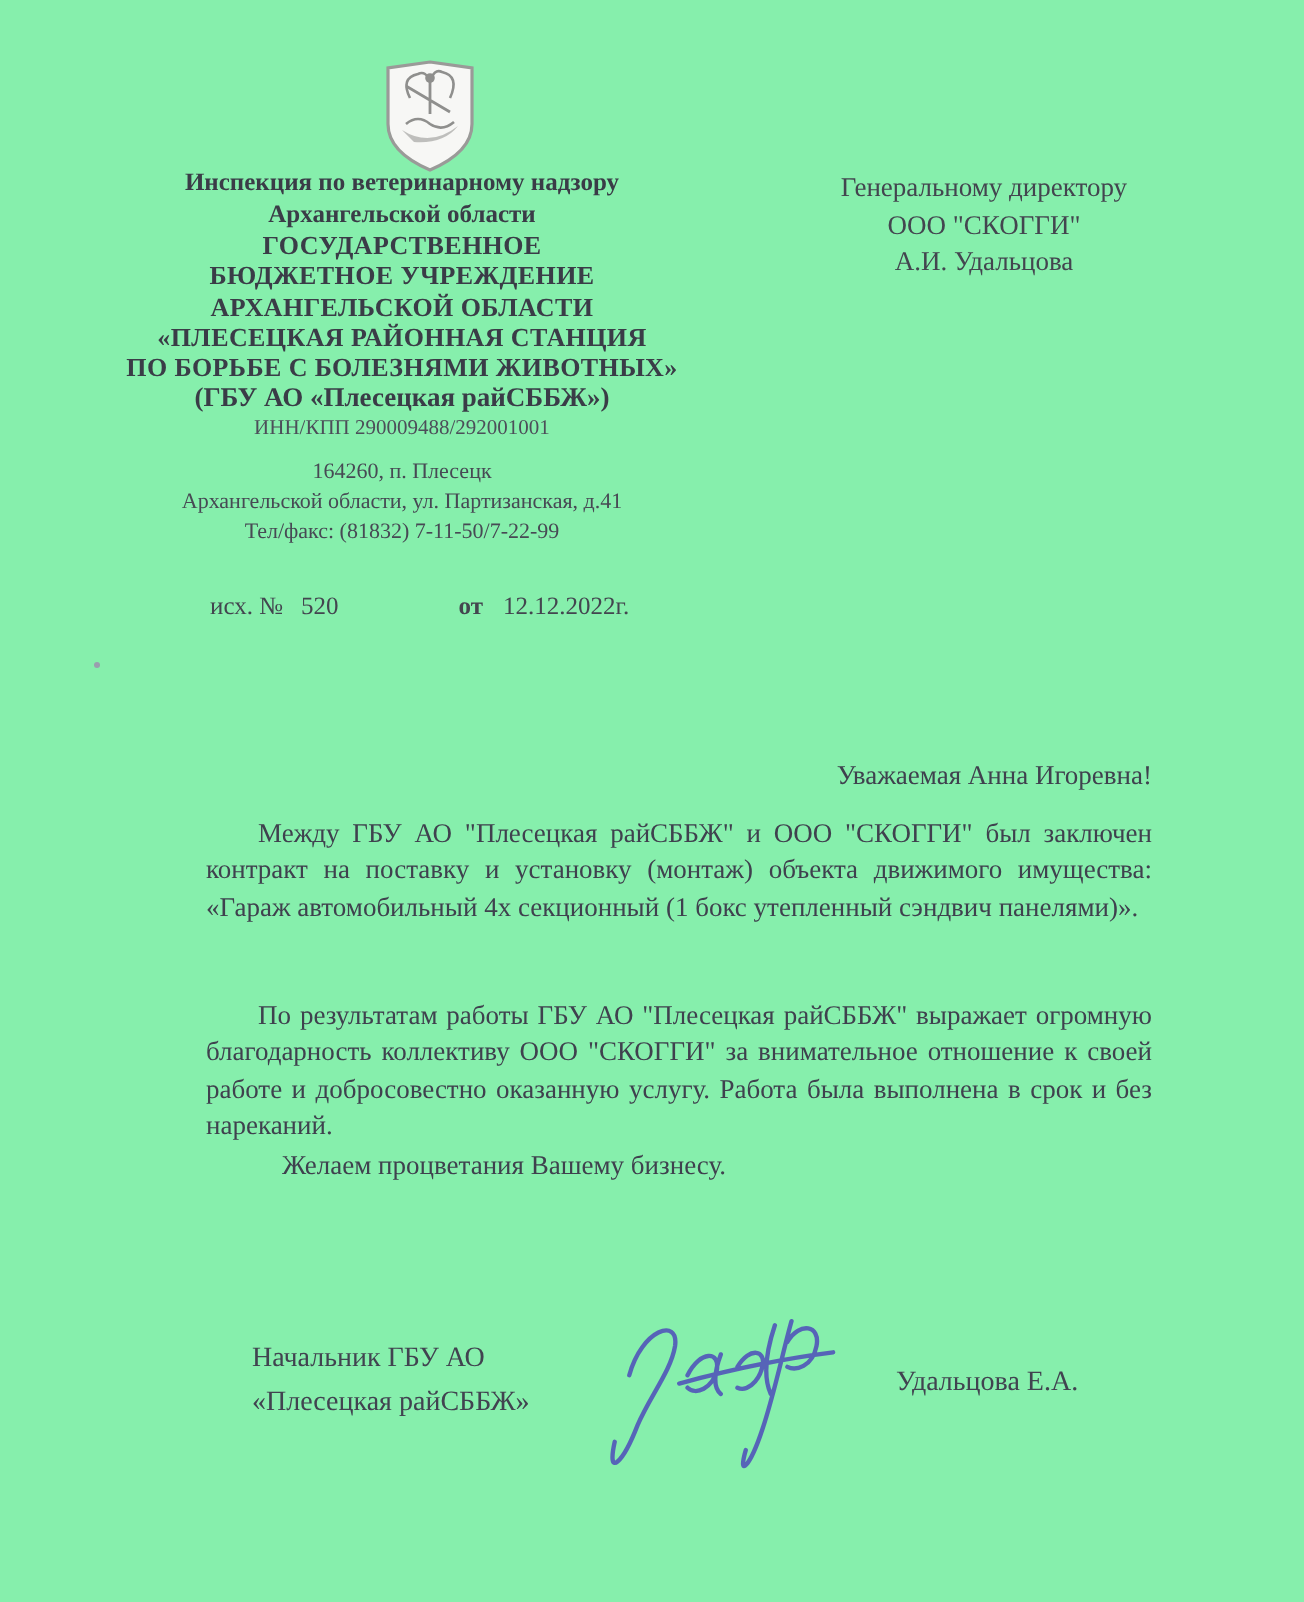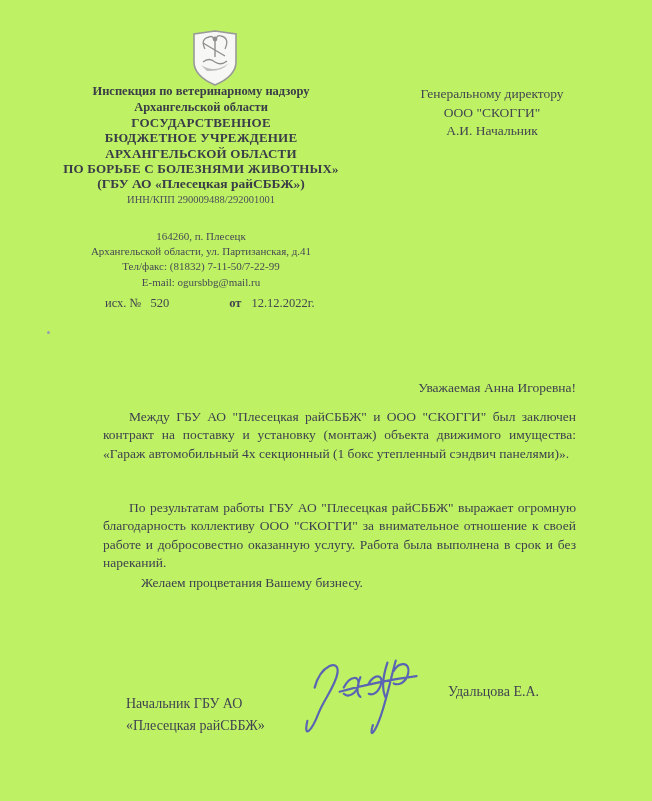--- a/index.html
+++ b/index.html
@@ -1,18 +1,18 @@
 <!DOCTYPE html>
 <html><head>
 <meta charset="utf-8">
 <style>
   html,body{margin:0;padding:0;background:#e8e8e8;}
   .page{
     position:relative;width:652px;height:801px;margin:0 auto;
-    background:#bef264;
+    background:#86efac;
     font-family:"Liberation Serif","DejaVu Serif",serif;
     color:#3f414e;overflow:hidden;
     box-shadow:0 0 4px rgba(0,0,0,.15);
   }
   .emblem{position:absolute;left:191px;top:29px;width:48px;height:58px;}
   .org-block{position:absolute;left:25px;top:84px;width:352px;text-align:center;font-weight:bold;color:#3a3c47;}
   .dept{font-size:12.5px;line-height:15.5px;}
   .caps{font-size:13px;line-height:15.3px;letter-spacing:.2px;}
   .orgshort{font-size:13.5px;line-height:16.5px;}
   .innkpp{font-weight:normal;font-size:10.5px;line-height:14px;color:#4c4e59;}
@@ -20,21 +20,21 @@
   .ref-line{position:absolute;left:105px;top:296px;font-size:12.5px;color:#43454f;white-space:nowrap;}
   .ref-num{margin-left:9px;}
   .ref-from{margin-left:60px;font-weight:bold;}
   .ref-date{margin-left:10px;}
   .addressee{position:absolute;left:398px;top:85px;width:188px;text-align:center;font-size:13.5px;line-height:18.5px;color:#43454f;}
   .salutation{position:absolute;left:103px;top:380px;width:473px;text-align:right;font-size:13.5px;}
   .para{position:absolute;left:103px;width:473px;margin:0;text-align:justify;text-indent:26px;font-size:13.5px;line-height:18.3px;}
   .p1{top:408px;}
   .p2{top:499px;}
   .closing{position:absolute;left:103px;top:563px;width:473px;margin:12px;text-indent:26px;font-size:13.5px;}
-  .sig-position{position:absolute;left:126px;top:693px;font-size:14px;line-height:22px;color:#414350;}
+  .sig-position{position:absolute;left:126px;top:669px;font-size:14px;line-height:22px;color:#414350;}
   .sig-svg{position:absolute;left:298px;top:650px;width:130px;height:96px;}
   .sig-name{position:absolute;left:448px;top:684px;font-size:14px;color:#414350;}
   .speck{position:absolute;left:47px;top:331px;width:3px;height:3px;background:#9a9eae;border-radius:50%;}
 </style>
 </head>
 <body>
 
 <div class="page">
 
   <svg class="emblem" viewBox="0 0 48 58" aria-hidden="true">
@@ -46,40 +46,40 @@
     <path d="M12 33 Q18 28 24 33 Q30 37 36 32" fill="none" stroke="#8f8f8d" stroke-width="1.3"></path>
     <path d="M10 36 Q24 45 38 34 Q31 43 16 42 Z" fill="#8f8f8d" opacity="0.55"></path>
   </svg>
 
   <div class="org-block">
     <div class="dept">Инспекция по ветеринарному надзору</div>
     <div class="dept">Архангельской области</div>
     <div class="caps">ГОСУДАРСТВЕННОЕ</div>
     <div class="caps">БЮДЖЕТНОЕ УЧРЕЖДЕНИЕ</div>
     <div class="caps">АРХАНГЕЛЬСКОЙ ОБЛАСТИ</div>
+    <div class="caps">«ПЛЕСЕЦКАЯ РАЙОННАЯ СТАНЦИЯ</div>
     <div class="caps">ПО БОРЬБЕ С БОЛЕЗНЯМИ ЖИВОТНЫХ»</div>
     <div class="orgshort">(ГБУ АО «Плесецкая райСББЖ»)</div>
     <div class="innkpp">ИНН/КПП 290009488/292001001</div>
   </div>
 
   <div class="addr-block">
     <div>164260, п. Плесецк</div>
     <div>Архангельской области, ул. Партизанская, д.41</div>
     <div>Тел/факс: (81832) 7-11-50/7-22-99</div>
-    <div>E-mail: ogursbbg@mail.ru</div>
   </div>
 
   <div class="ref-line">
     <span>исх. №</span><span class="ref-num">520</span><span class="ref-from">от</span><span class="ref-date">12.12.2022г.</span>
   </div>
 
   <div class="addressee">
     <div>Генеральному директору</div>
     <div>ООО "СКОГГИ"</div>
-    <div>А.И. Начальник</div>
+    <div>А.И. Удальцова</div>
   </div>
 
   <div class="salutation">Уважаемая Анна Игоревна!</div>
 
   <p class="para p1">Между ГБУ АО "Плесецкая райСББЖ" и ООО "СКОГГИ" был заключен контракт на поставку и установку (монтаж) объекта движимого имущества: «Гараж автомобильный 4х секционный (1 бокс утепленный сэндвич панелями)».</p>
   <p class="para p2">По результатам работы ГБУ АО "Плесецкая райСББЖ" выражает огромную благодарность коллективу ООО "СКОГГИ" за внимательное отношение к своей работе и добросовестно оказанную услугу. Работа была выполнена в срок и без нареканий.</p>
   <p class="closing">Желаем процветания Вашему бизнесу.</p>
 
   <div class="sig-position">
     <div>Начальник ГБУ АО</div>

